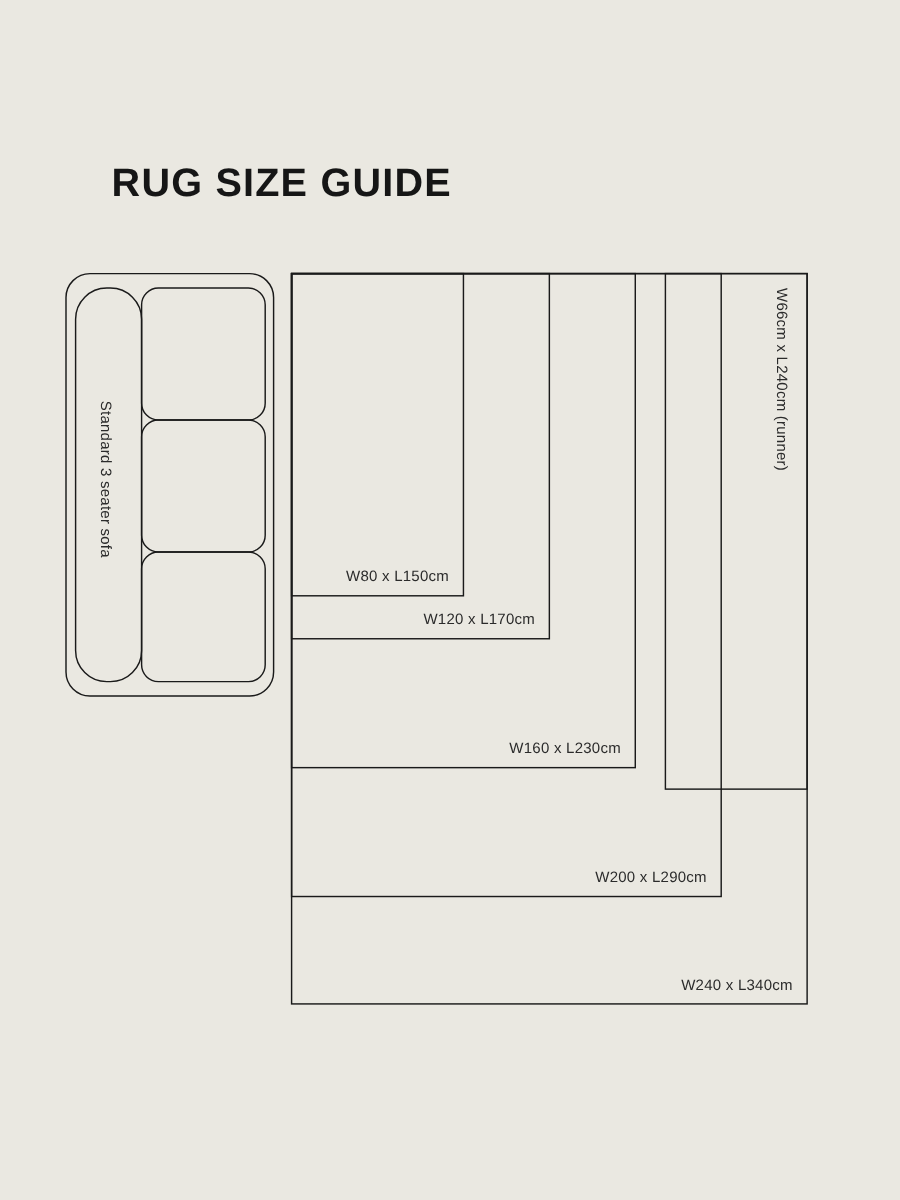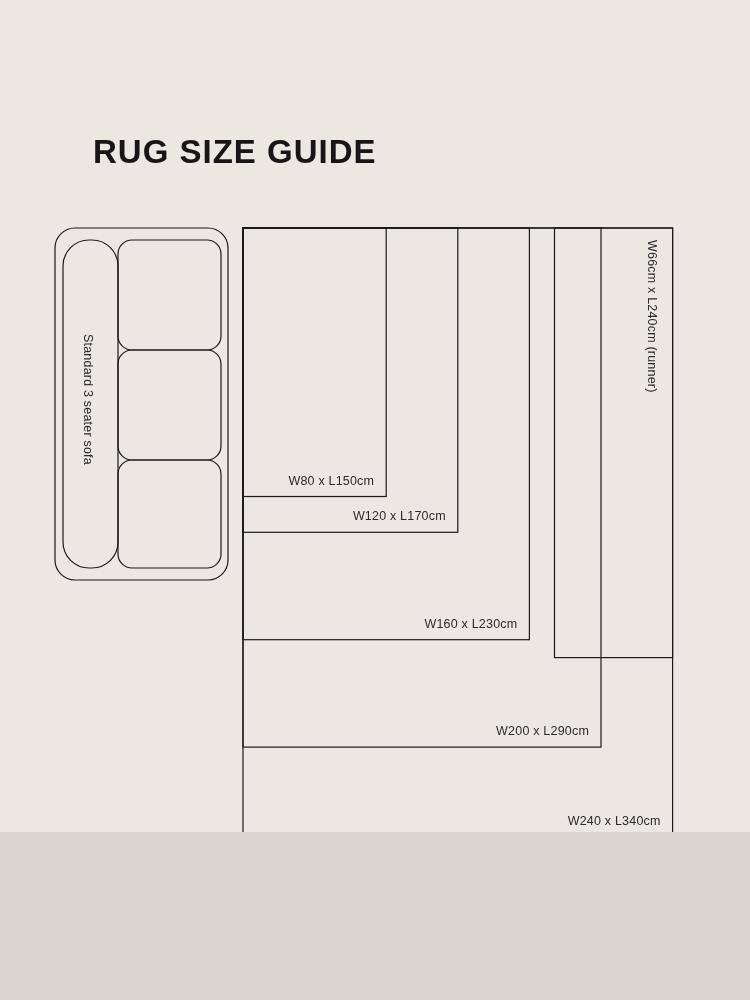--- a/index.html
+++ b/index.html
@@ -5,21 +5,21 @@
   :root{
     --bg:#eae8e1;
     --line:#1a1a1a;
     --text:#2b2b2b;
     --title:#161616;
   }
   html,body{margin:0;padding:0;}
   body{background:#d7d5ce;font-family:"Liberation Sans",sans-serif;}
   .stage{
     position:relative;
-    width:750px;height:832px;
+    width:750px;height:1000px;
     margin:0 auto;
     background:var(--bg);
     overflow:hidden;
   }
   .title{
     position:absolute;
     left:93px;top:133px;
     margin:0;
     font-family:"Liberation Sans",sans-serif;
     font-size:33px;

